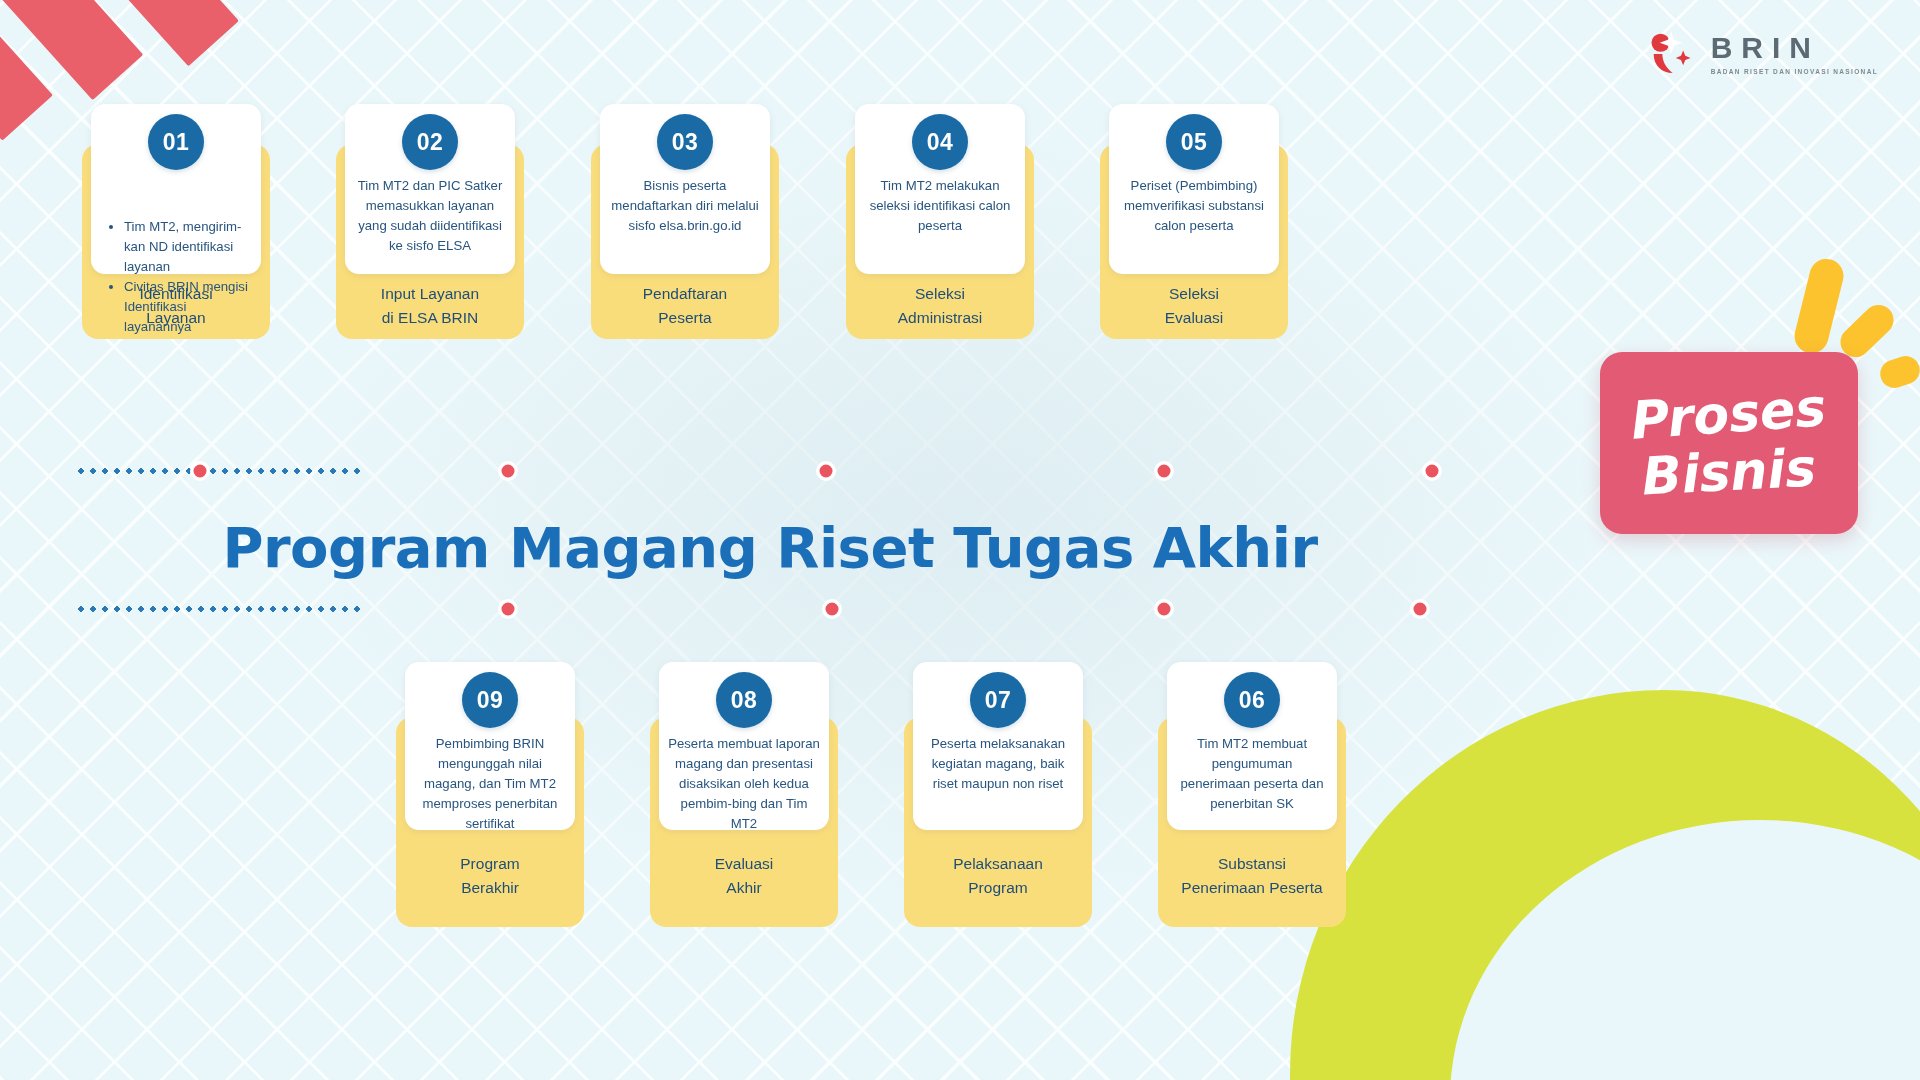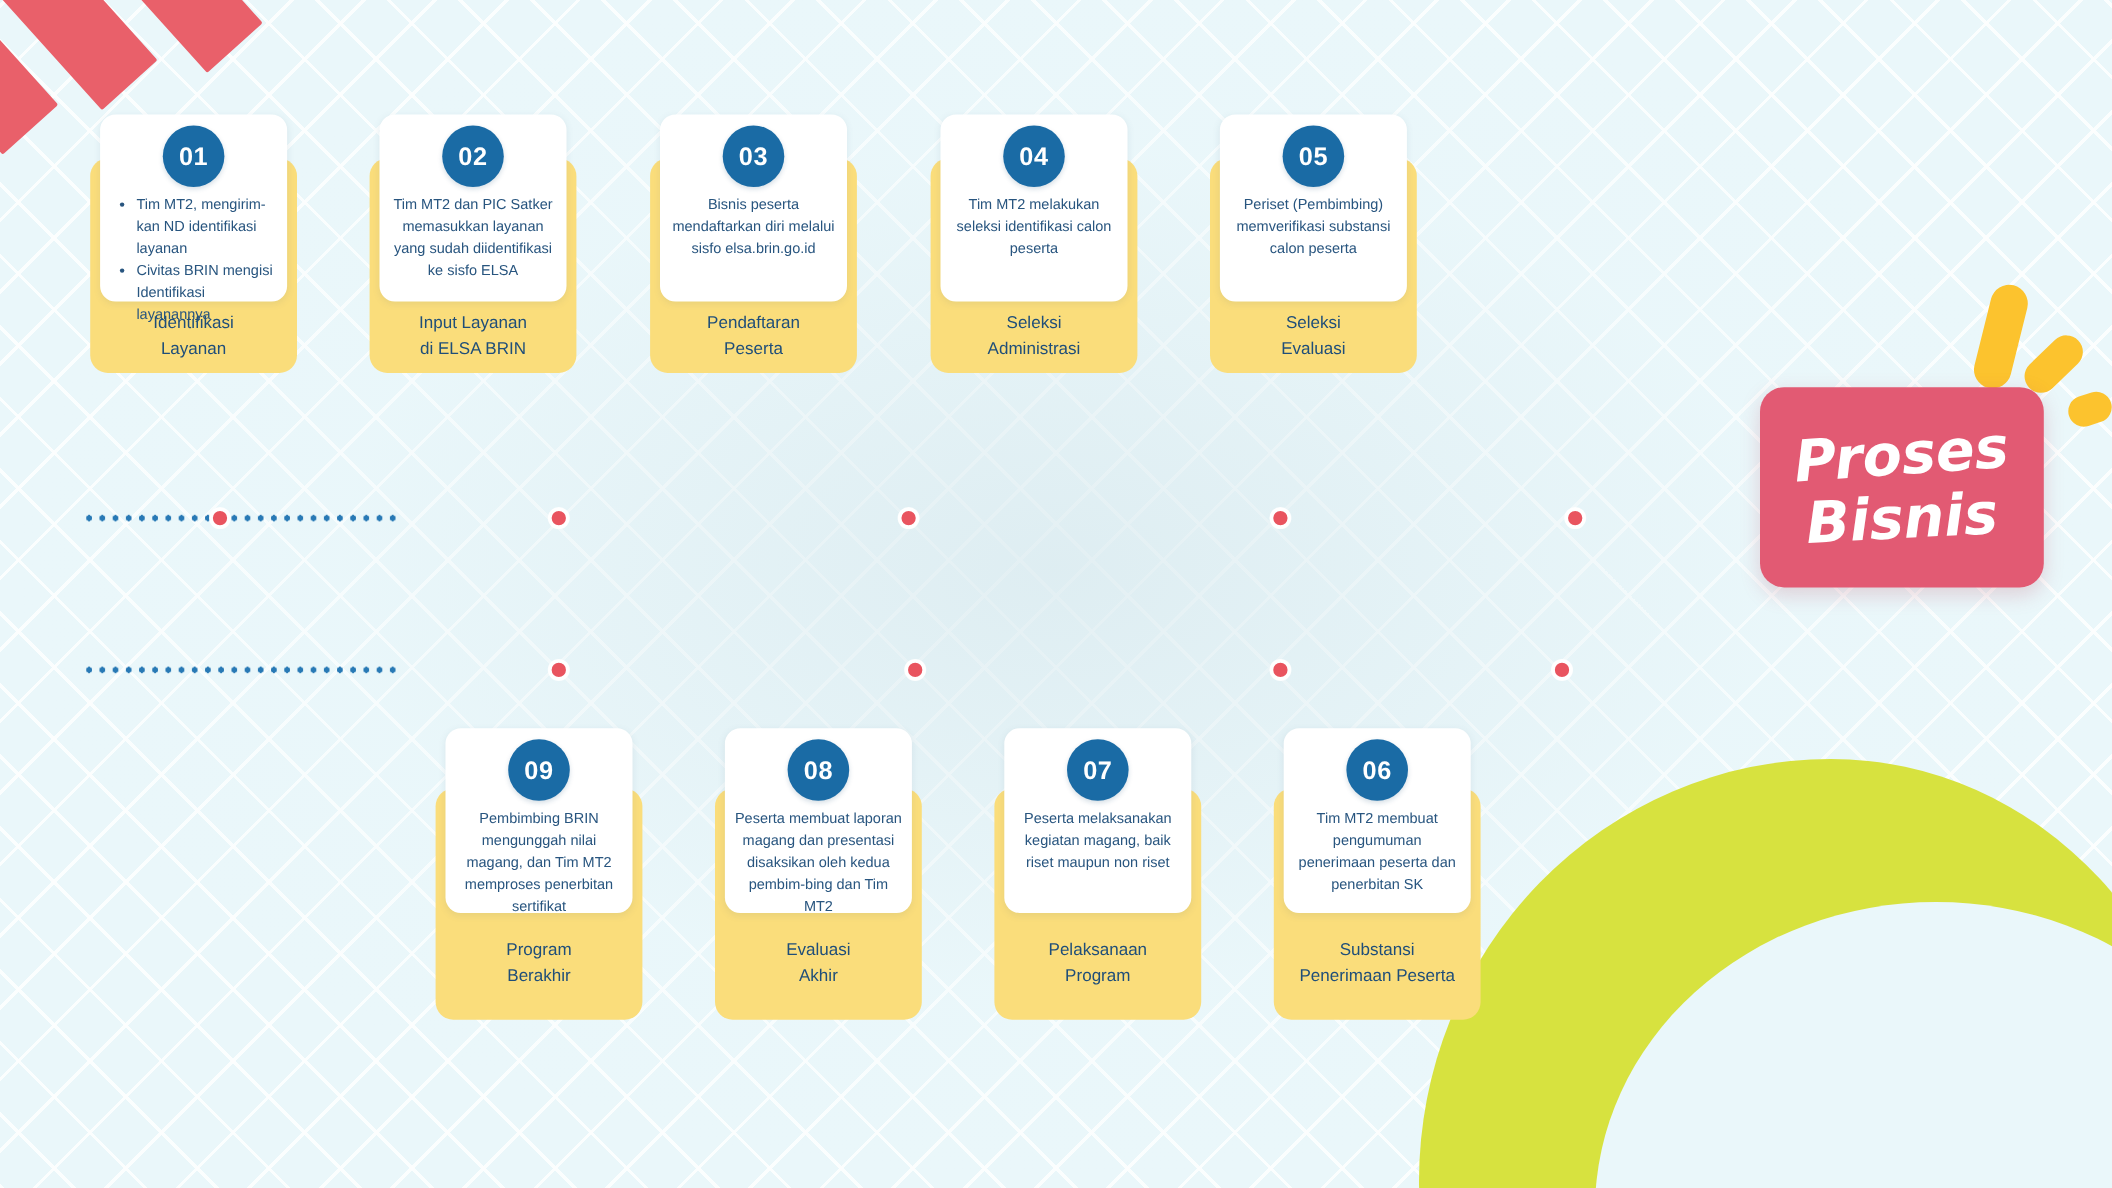--- a/index.html
+++ b/index.html
@@ -98,21 +98,21 @@
   .card .body {
     position: absolute;
     left: 18px; right: 18px;
     color: #28557f;
     font-size: 13.2px;
     line-height: 1.52;
     text-align: center;
   }
   .card .body.bulleted { text-align: left; padding-left: 12px; }
   .card .body.bulleted li { margin-bottom: 0px; list-style: disc; }
-  .card .body.bulleted ul { padding-left: 12px; }
+  .card .body.bulleted ul { padding-left: 12px; margin-top: 41px; }
   .card .label {
     position: absolute;
     left: 4px; right: 4px;
     text-align: center;
     color: #1f4e79;
     font-size: 15.5px;
     font-weight: 400;
     line-height: 1.58;
   }
 
@@ -197,20 +197,32 @@
   <div class="bg-haze"></div>
 
   <div class="corner-stripes">
     <div class="stripe s1"></div>
     <div class="stripe s2"></div>
     <div class="stripe s3"></div>
   </div>
   <div class="green-blob"></div>
   <div class="green-blob-inner"></div>
 
+  <div class="brin-logo">
+    <svg class="brin-mark" viewBox="0 0 60 60">
+      <circle cx="18" cy="17" r="10.5" fill="#e03a3e"></circle>
+      <path d="M10 30 C10 44 20 52 32 52 C24 46 20 38 20 30 Z" fill="#e03a3e"></path>
+      <path d="M30 4 L33.5 13.5 L43 17 L33.5 20.5 L30 30 L26.5 20.5 L17 17 L26.5 13.5 Z" fill="#ffffff"></path>
+      <path d="M44 26 L46.5 32 L52.5 34.5 L46.5 37 L44 43 L41.5 37 L35.5 34.5 L41.5 32 Z" fill="#e03a3e"></path>
+    </svg>
+    <div class="brin-word">
+      <div class="wd">BRIN</div>
+      <div class="tag">BADAN RISET DAN INOVASI NASIONAL</div>
+    </div>
+  </div>
 
   <div id="row-top">
       <div class="card row-top" style="left: 82px; top: 104px;">
         <div class="yellow"></div>
         <div class="label">
           <div>Identifikasi</div>
           <div>Layanan</div>
         </div>
         <div class="white"></div>
         <div class="badge">01</div>
@@ -265,20 +277,21 @@
 
   <div class="rail" style="left:75px; right:1555px; top:468px;"></div>
   <div id="rail-upper-fill">
       <div class="node" style="left: 200px; top: 471px;"></div>
       <div class="node" style="left: 508px; top: 471px;"></div>
       <div class="node" style="left: 826px; top: 471px;"></div>
       <div class="node" style="left: 1164px; top: 471px;"></div>
       <div class="node" style="left: 1432px; top: 471px;"></div>
     </div>
 
+  <div class="center-title" style="top:515px; left:120px; right:500px;">Program Magang Riset Tugas Akhir</div>
 
   <div class="rail" style="left:75px; right:1555px; top:606px;"></div>
   <div id="rail-lower-fill">
       <div class="node" style="left: 508px; top: 609px;"></div>
       <div class="node" style="left: 832px; top: 609px;"></div>
       <div class="node" style="left: 1164px; top: 609px;"></div>
       <div class="node" style="left: 1420px; top: 609px;"></div>
     </div>
 
   <div id="row-bot">

